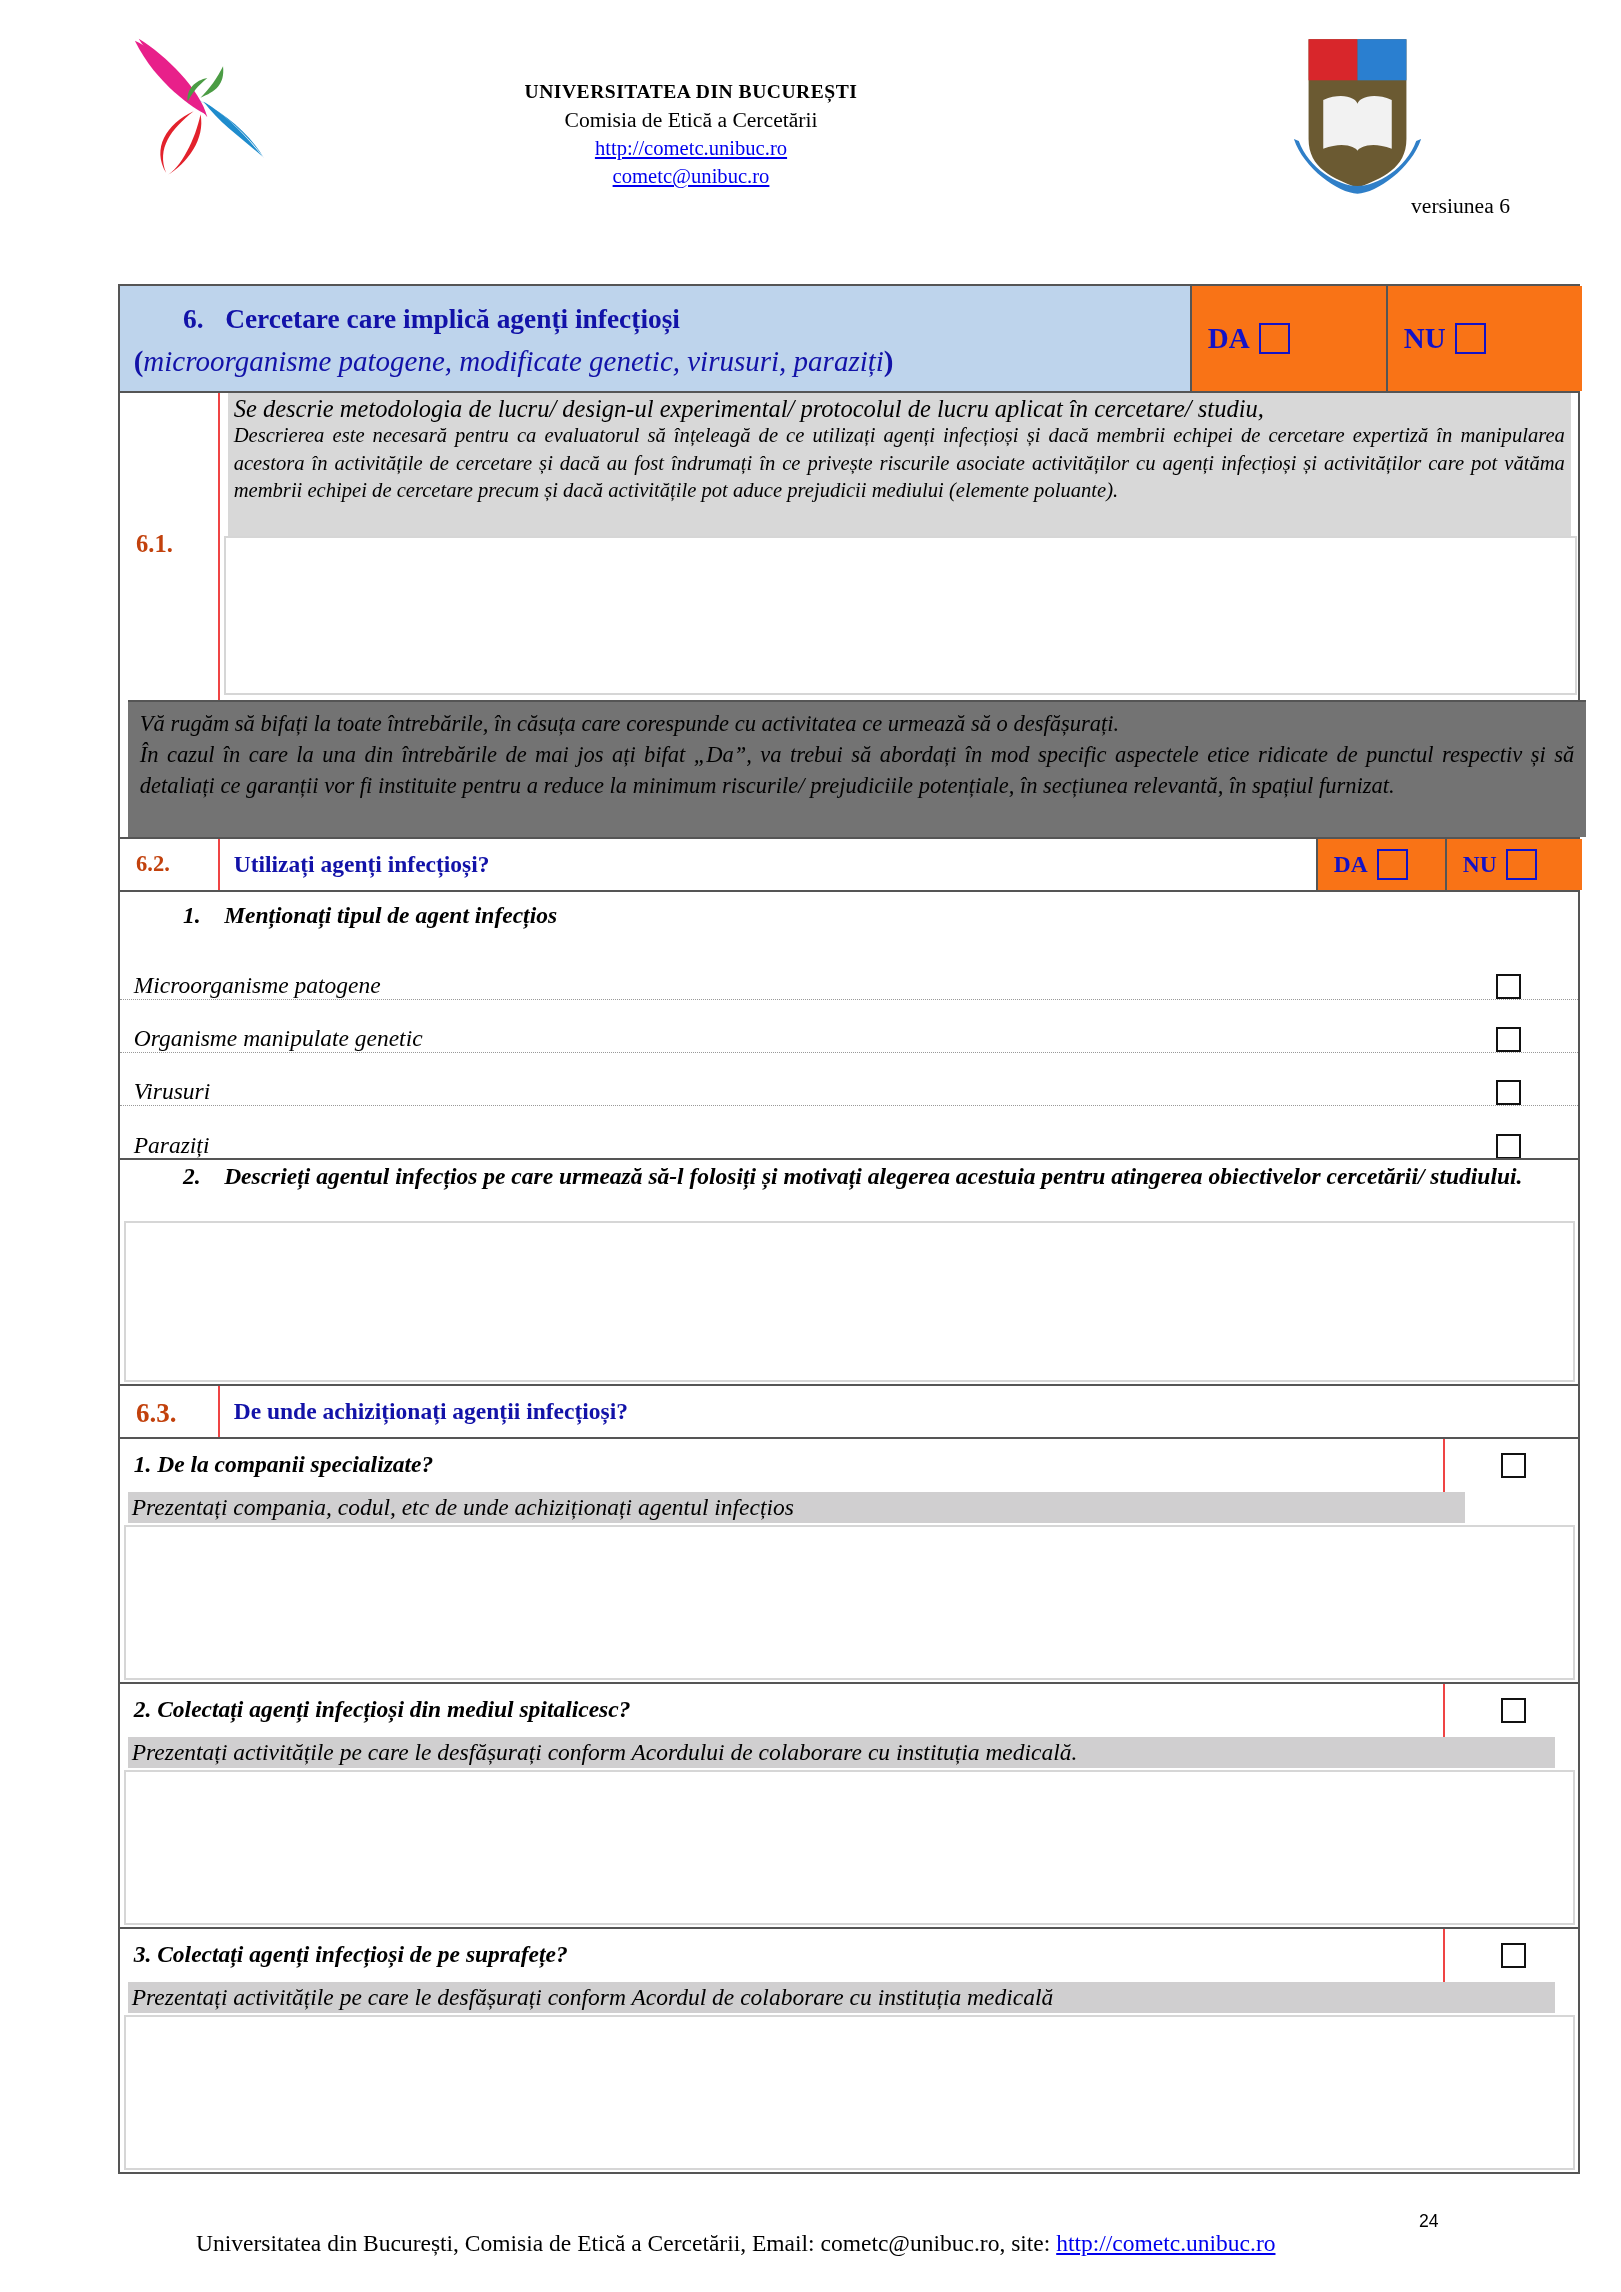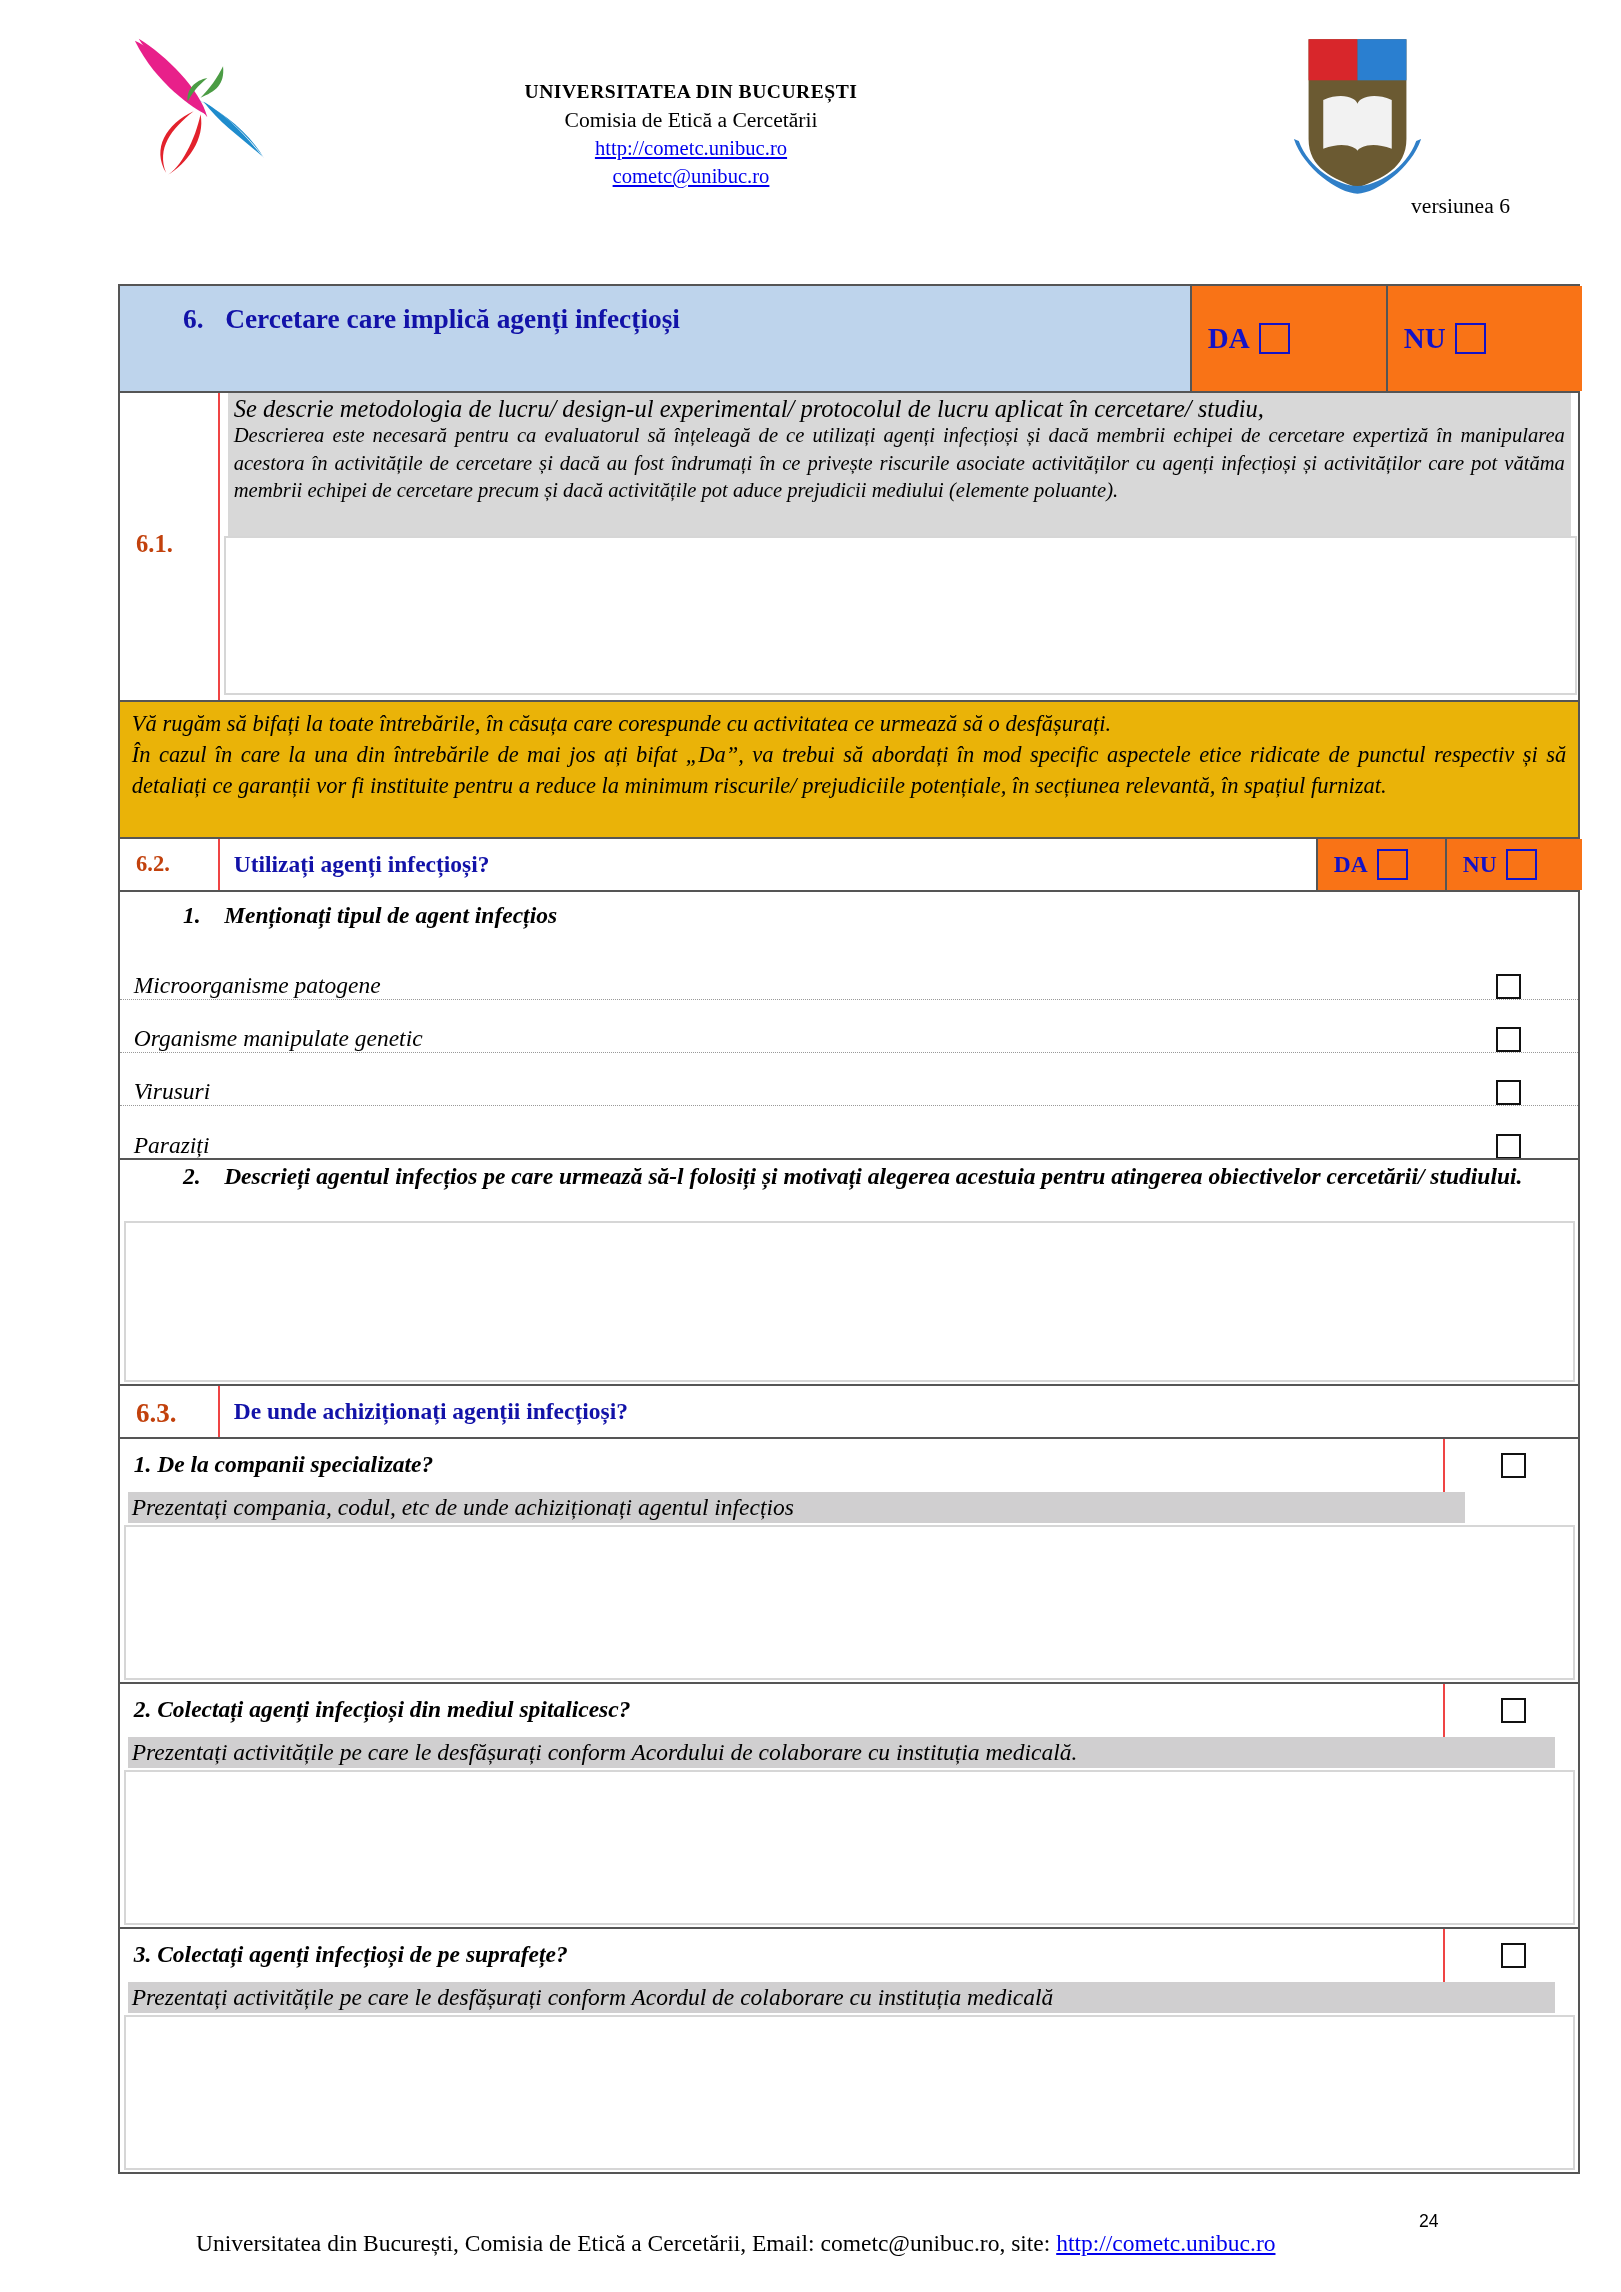--- a/index.html
+++ b/index.html
@@ -33,21 +33,21 @@
   .cb-black { display: inline-block; width: 25.5px; height: 25.5px; border: 2px solid #111; }
 
   .num-col { position: absolute; left: 0; width: 98px; color: #c2410c; font-weight: bold; font-size: 24.5px; padding-left: 16px; }
 
   .grey { background: #d8d8d8; }
   .grey2 { background: #d0cfd0; }
   .italic { font-style: italic; }
 
   .input-box { position: absolute; background: #fff; border: 2.9px solid #d6d6d6; }
 
-  .note { background: #eab308; font-style: italic; font-size: 22.5px; line-height: 31px; padding: 5.9px 11.8px; text-align: justify; }
+  .note { background: #737373; font-style: italic; font-size: 22.5px; line-height: 31px; padding: 5.9px 11.8px; text-align: justify; margin-left: 8px; }
 
   .agent-row { position: absolute; left: 0; width: 100%; height: 53px; border-bottom: 1px dotted #999; font-style: italic; font-size: 23.5px; padding-left: 13.7px; display: flex; align-items: flex-end; }
   .agent-row .cb-black { position: absolute; right: 57px; }
 
   .footer { left: 196px; top: 2230px; font-size: 23.5px; }
   .footer a { color: #0000ee; text-decoration: underline; }
   .pagenum { left: 1419px; top: 2211px; font-family: "Liberation Sans", sans-serif; font-size: 17.6px; }
 </style>
 </head>
 <body>
@@ -83,20 +83,23 @@
 </div>
 
 <div class="abs version">versiunea 6</div>
 
 <div class="abs form">
 
   <div class="row sec-head">
     <div class="t1">
       <span class="num">6.</span><span>Cercetare care implică agenți infecțioși</span>
     </div>
+    <div class="t2">
+      <b>(</b><i>microorganisme patogene, modificate genetic, virusuri, paraziți</i><b>)</b>
+    </div>
     <div class="dana-cell" style="left:1070px;width:196px;padding-left:15.7px;">
       <span>DA</span>
         <span class="cb-blue"></span>
     </div>
     <div class="dana-cell" style="left:1266px;width:196px;padding-left:15.7px;">
       <span>NU</span>
         <span class="cb-blue"></span>
     </div>
   </div>
 

